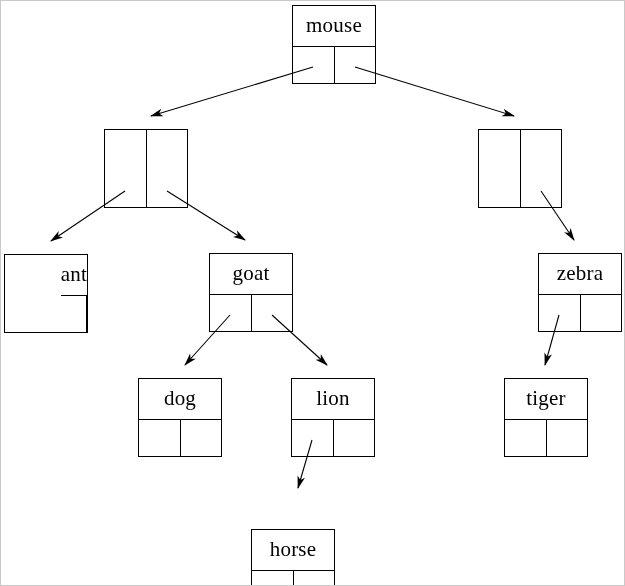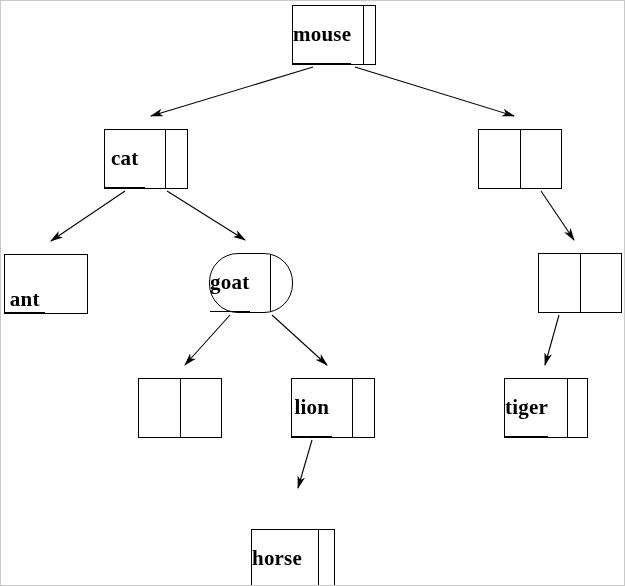--- a/index.html
+++ b/index.html
@@ -8,28 +8,27 @@
     width: 623px;
     height: 584px;
     border: 1px solid #c9c9c9;
     background: #ffffff;
     overflow: hidden;
     font-family: "Liberation Serif", serif;
   }
   .node {
     position: absolute;
     width: 84px;
-    height: 60px;
+    height: 79px;
     box-sizing: border-box;
     border: 1.4px solid #000;
     background: #fff;
     display: flex;
-    flex-direction: row;
+    flex-direction: column;
     z-index: 1;
-    font-weight: bold;
   }
   .node-label {
     flex: 0 0 39.5px;
     border-bottom: 1.4px solid #000;
     display: flex;
     align-items: center;
     justify-content: center;
     font-size: 21px;
     color: #000;
     letter-spacing: 0.2px;
@@ -69,53 +68,54 @@
   </svg>
   <div id="nodes">
       <div class="node" style="left: 291px; top: 4px;">
         <div class="node-label">mouse</div>
         <div class="node-pointers">
           <div class="cell left"></div>
           <div class="cell right"></div>
         </div>
       </div>
       <div class="node" style="left: 103px; top: 128px;">
-        <div class="node-label">cat</div>
         <div class="node-pointers">
           <div class="cell left"></div>
           <div class="cell right"></div>
         </div>
       </div>
       <div class="node" style="left: 477px; top: 128px;">
         <div class="node-pointers">
           <div class="cell left"></div>
           <div class="cell right"></div>
         </div>
       </div>
       <div class="node" style="left: 3px; top: 253px; align-items: flex-end;">
         <div class="node-label">ant</div>
         <div class="node-pointers">
           <div class="cell left"></div>
           <div class="cell right"></div>
         </div>
       </div>
-      <div class="node" style="left: 208px; top: 252px; border-radius: 29px;">
+      <div class="node" style="left: 208px; top: 252px;">
         <div class="node-label">goat</div>
         <div class="node-pointers">
           <div class="cell left"></div>
           <div class="cell right"></div>
         </div>
       </div>
       <div class="node" style="left: 537px; top: 252px;">
+        <div class="node-label">zebra</div>
         <div class="node-pointers">
           <div class="cell left"></div>
           <div class="cell right"></div>
         </div>
       </div>
       <div class="node" style="left: 137px; top: 377px;">
+        <div class="node-label">dog</div>
         <div class="node-pointers">
           <div class="cell left"></div>
           <div class="cell right"></div>
         </div>
       </div>
       <div class="node" style="left: 290px; top: 377px;">
         <div class="node-label">lion</div>
         <div class="node-pointers">
           <div class="cell left"></div>
           <div class="cell right"></div>

